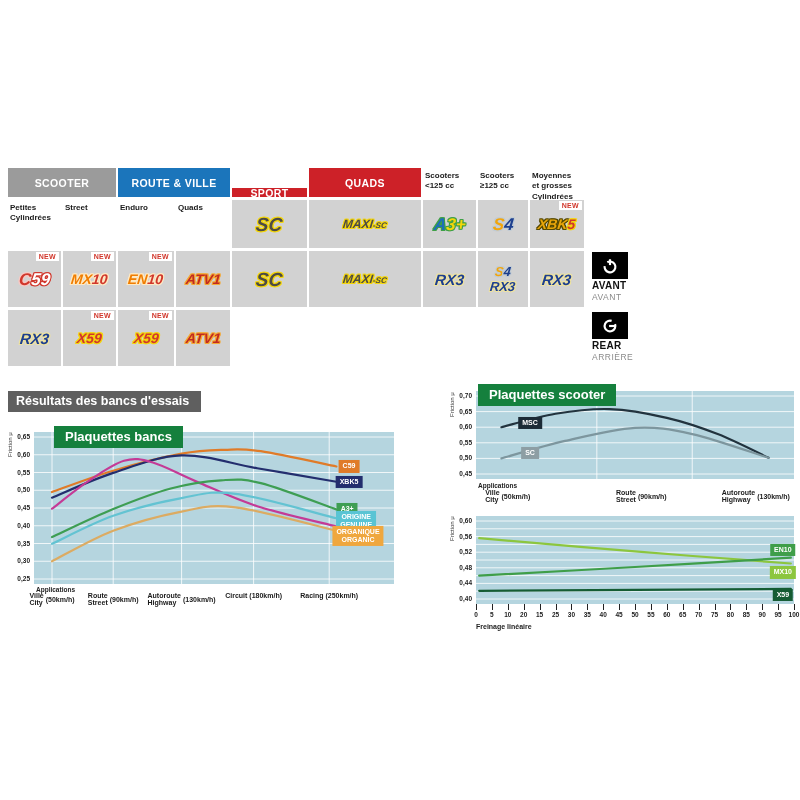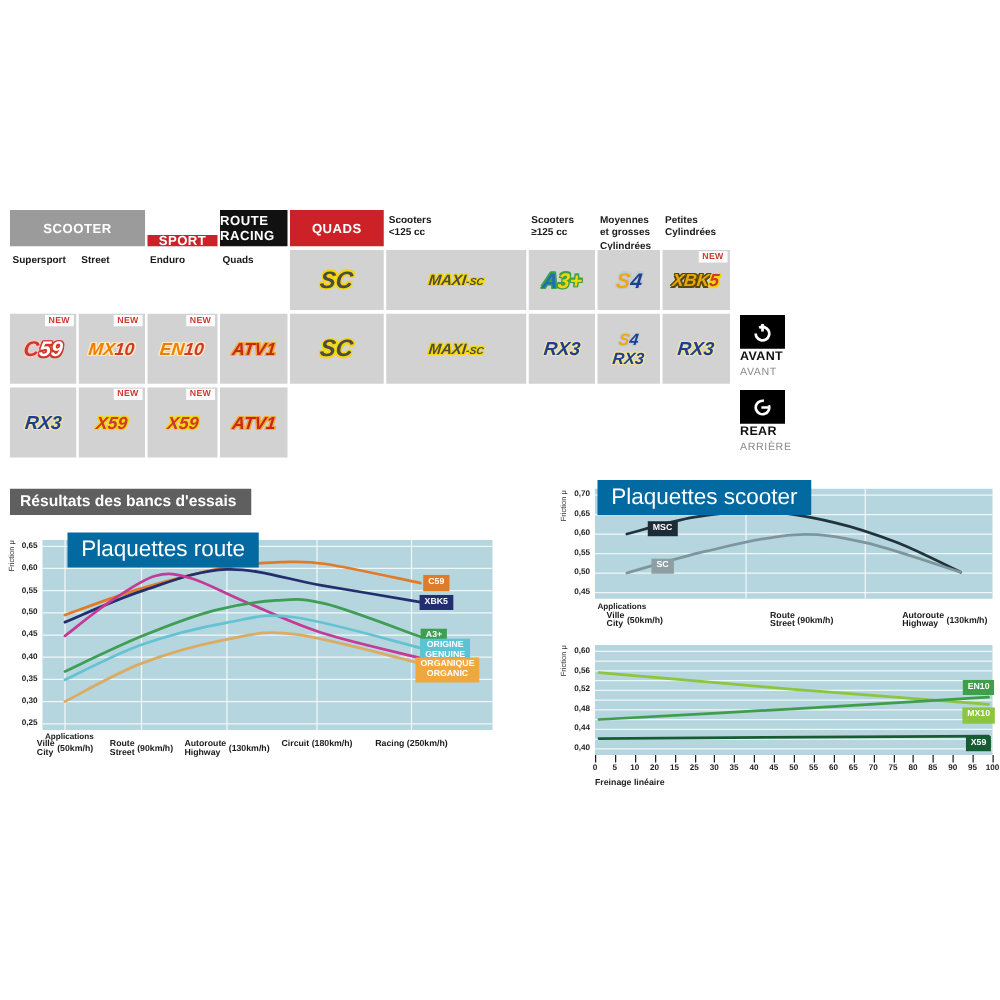--- a/index.html
+++ b/index.html
@@ -43,21 +43,21 @@
 
   
   .chart{position:absolute;}
   #chart-route{left:8px;top:426px;width:392px;height:200px;}
   #chart-scooter{left:450px;top:386px;width:348px;height:122px;}
   #chart-terrain{left:450px;top:510px;width:348px;height:132px;}
   .plot{position:absolute;background:#b5d5df;}
   #chart-route .plot{left:26px;top:6px;width:360px;height:152px;}
   #chart-scooter .plot{left:26px;top:5px;width:318px;height:88px;}
   #chart-terrain .plot{left:26px;top:6px;width:318px;height:88px;}
-  .chart-title{position:absolute;background:#0369a1;color:#fff;font-weight:normal;font-size:18px;
+  .chart-title{position:absolute;background:#15803d;color:#fff;font-weight:bold;font-size:13px;
     padding:3px 11px 4px 11px;z-index:5;}
   #chart-route .chart-title{left:46px;top:0px;}
   #chart-scooter .chart-title{left:28px;top:-2px;}
   #chart-terrain .chart-title{left:28px;top:-1px;}
   .ylab{position:absolute;left:-1px;top:6px;font-size:6px;color:#333;writing-mode:vertical-rl;
     transform:rotate(180deg);height:42px;text-align:right;}
   .ytick{position:absolute;font-size:6.5px;font-weight:bold;color:#222;width:22px;text-align:right;}
   .badge{position:absolute;transform:translate(-50%,-50%);color:#fff;font-weight:bold;font-size:7px;
     line-height:1.15;padding:2px 4px;text-align:center;white-space:nowrap;z-index:4;}
   .apps{position:absolute;font-size:6.5px;font-weight:bold;color:#222;}
@@ -69,33 +69,32 @@
   .cat .stack{display:inline-flex;flex-direction:column;line-height:1.05;margin-right:2px;}
   .xtick-line{position:absolute;width:1px;height:6px;background:#222;}
   .xtick-lab{position:absolute;transform:translateX(-50%);font-size:6.5px;font-weight:bold;color:#222;}
   #terrain-xlabel{position:absolute;left:26px;top:113px;font-size:7px;font-weight:bold;color:#222;}
 </style>
 </head>
 <body>
 
 <div id="brand-table" style="grid-template-columns: 53px 53px 56px 54px 75px 112px 53px 50px 54px;">
     <div class="grp" style="background: rgb(155, 155, 155); grid-column: span 2;">SCOOTER</div>
+    <div class="grp" style="background: rgb(27, 117, 187); grid-column: span 2;">ROUTE &amp; VILLE</div>
     <div class="grp" style="background: rgb(205, 33, 40); grid-column: span 1; margin-top: 20px;">SPORT</div>
-    <div class="grp" style="background: rgb(17, 17, 17); grid-column: span 1;">ROUTE RACING</div>
     <div class="grp" style="background: rgb(205, 33, 40); grid-column: span 1;">QUADS</div>
     <div class="sub">Scooters
 &lt;125 cc</div>
     <div class="sub">Scooters
 ≥125 cc</div>
     <div class="sub">Moyennes
 et grosses
 Cylindrées</div>
     <div class="sub">Petites
 Cylindrées</div>
-    <div class="sub">Supersport</div>
     <div class="sub">Street</div>
     <div class="sub">Enduro</div>
     <div class="sub">Quads</div>
     <div class="pcell">
       <span class="logo" data-logo="SC"><span style="color: rgb(77, 75, 69); text-shadow: rgb(244, 214, 11) 1px 0px 0px, rgb(244, 214, 11) -1px 0px 0px, rgb(244, 214, 11) 0px 1px 0px, rgb(244, 214, 11) 0px -1px 0px, rgb(244, 214, 11) 1px 1px 0px, rgb(244, 214, 11) -1px -1px 0px, rgb(244, 214, 11) 1px -1px 0px, rgb(244, 214, 11) -1px 1px 0px;">SC</span></span>
     </div>
     <div class="pcell">
       <span class="logo" data-logo="MAXISC"><span style="color: rgb(77, 75, 69); text-shadow: rgb(244, 214, 11) 1px 0px 0px, rgb(244, 214, 11) -1px 0px 0px, rgb(244, 214, 11) 0px 1px 0px, rgb(244, 214, 11) 0px -1px 0px, rgb(244, 214, 11) 1px 1px 0px, rgb(244, 214, 11) -1px -1px 0px, rgb(244, 214, 11) 1px -1px 0px, rgb(244, 214, 11) -1px 1px 0px;">MAXI</span><span class="sm" style="color: rgb(77, 75, 69); text-shadow: rgb(244, 214, 11) 1px 0px 0px, rgb(244, 214, 11) -1px 0px 0px, rgb(244, 214, 11) 0px 1px 0px, rgb(244, 214, 11) 0px -1px 0px, rgb(244, 214, 11) 1px 1px 0px, rgb(244, 214, 11) -1px -1px 0px, rgb(244, 214, 11) 1px -1px 0px, rgb(244, 214, 11) -1px 1px 0px;">-SC</span></span>
     </div>
     <div class="pcell">
@@ -195,21 +194,21 @@
         <line y1="0" y2="152" x1="147.6" x2="147.6" stroke="#fff" stroke-width="1" opacity="0.8"></line>
         <line y1="0" y2="152" x1="219.6" x2="219.6" stroke="#fff" stroke-width="1" opacity="0.8"></line>
         <line y1="0" y2="152" x1="295.2" x2="295.2" stroke="#fff" stroke-width="1" opacity="0.8"></line>
         <path d="M18 60.02500000000001C28.200000000000003 56.47500000000001,57.60000000000001 45.11499999999999,79.2 38.72499999999999C100.8 32.33499999999999,129 25.175833333333344,147.6 21.685000000000016C166.2 18.19416666666669,177.60000000000002 18.19416666666668,190.8 17.780000000000012C204 17.365833333333345,208.20000000000002 16.419166666666676,226.8 19.200000000000014C245.4 21.98083333333335,289.79999999999995 31.920833333333356,302.4 34.465000000000025" fill="none" stroke="#e07b28" stroke-width="2.2" stroke-linecap="round"></path>
         <path d="M18 65.70500000000001C28.200000000000003 61.56333333333334,57.60000000000001 47.89583333333332,79.2 40.85499999999999C100.8 33.81416666666666,123.6 24.229166666666682,147.6 23.460000000000015C171.6 22.690833333333348,197.39999999999998 31.861666666666657,223.2 36.23999999999999C249 40.61833333333332,289.2 47.48166666666666,302.4 49.73" fill="none" stroke="#232e6e" stroke-width="2.2" stroke-linecap="round"></path>
         <path d="M18 76.71C24 72.15416666666667,42 57.3625,54 49.375C66 41.3875,79.2 31.920833333333352,90 28.78500000000002C100.8 25.64916666666669,106.80000000000001 27.12833333333336,118.80000000000001 30.560000000000024C130.8 33.99166666666669,144.6 42.097500000000004,162 49.375C179.4 56.652499999999996,199.79999999999998 66.71083333333333,223.2 74.225C246.6 81.73916666666666,289.2 91.08749999999999,302.4 94.46" fill="none" stroke="#c43a96" stroke-width="2.2" stroke-linecap="round"></path>
         <path d="M18 105.11000000000001C28.200000000000003 100.43583333333335,59.400000000000006 85.17083333333333,79.2 77.065C99 68.95916666666666,118.80000000000001 61.267500000000005,136.8 56.47500000000001C154.8 51.68250000000001,172.20000000000002 49.197500000000005,187.20000000000002 48.31C202.20000000000002 47.4225,207.60000000000002 46.29833333333333,226.8 51.15C246 56.001666666666665,289.79999999999995 73.04166666666667,302.4 77.42" fill="none" stroke="#3e9e53" stroke-width="2.2" stroke-linecap="round"></path>
         <path d="M18 111.855C28.200000000000003 107.18083333333334,57.60000000000001 91.4425,79.2 83.81C100.8 76.17750000000001,127.19999999999999 69.72833333333335,147.6 66.06000000000002C168 62.39166666666669,175.8 58.427500000000016,201.60000000000002 61.80000000000001C227.40000000000003 65.17250000000001,285.59999999999997 82.2125,302.4 86.295" fill="none" stroke="#63c3d2" stroke-width="2.2" stroke-linecap="round"></path>
         <path d="M18 129.25C28.200000000000003 124.16166666666666,57.60000000000001 107.00333333333333,79.2 98.72C100.8 90.43666666666667,127.19999999999999 83.455,147.6 79.55C168 75.645,175.8 72.095,201.60000000000002 75.29C227.40000000000003 78.48500000000001,285.59999999999997 94.815,302.4 98.72" fill="none" stroke="#dcab62" stroke-width="2.2" stroke-linecap="round"></path>
       </svg></div>
-  <div class="chart-title">Plaquettes route</div>
+  <div class="chart-title">Plaquettes bancs</div>
   <div class="apps">Applications</div>
 <div class="ytick" style="left: 0px; top: 7px;">0,65</div>
     <div class="ytick" style="left: 0px; top: 24.75px;">0,60</div>
     <div class="ytick" style="left: 0px; top: 42.5px;">0,55</div>
     <div class="ytick" style="left: 0px; top: 60.25px;">0,50</div>
     <div class="ytick" style="left: 0px; top: 78px;">0,45</div>
     <div class="ytick" style="left: 0px; top: 95.75px;">0,40</div>
     <div class="ytick" style="left: 0px; top: 113.5px;">0,35</div>
     <div class="ytick" style="left: 0px; top: 131.25px;">0,30</div>
     <div class="ytick" style="left: 0px; top: 149px;">0,25</div>

